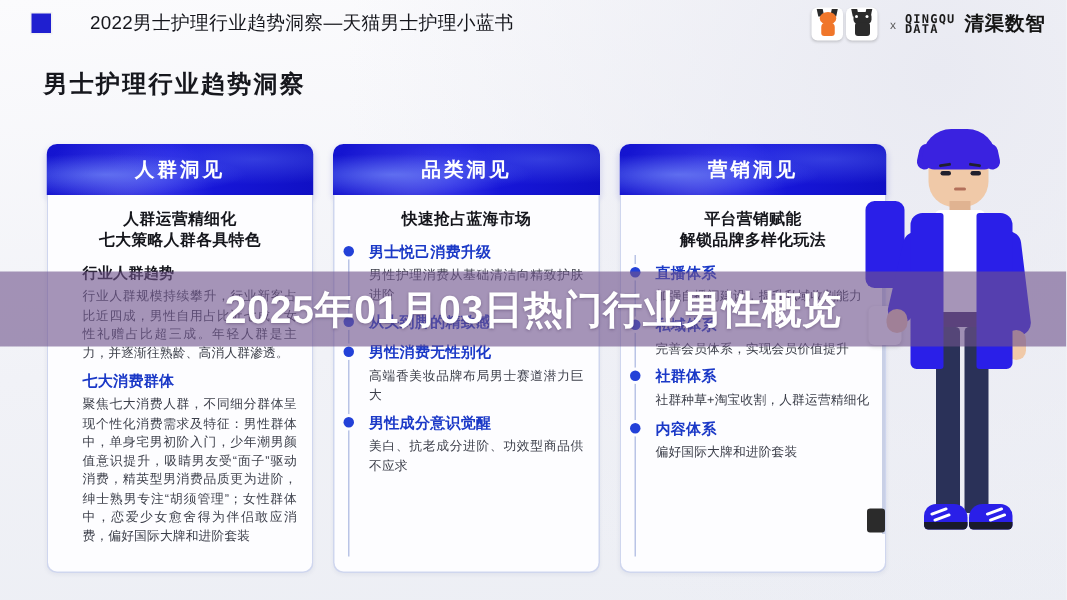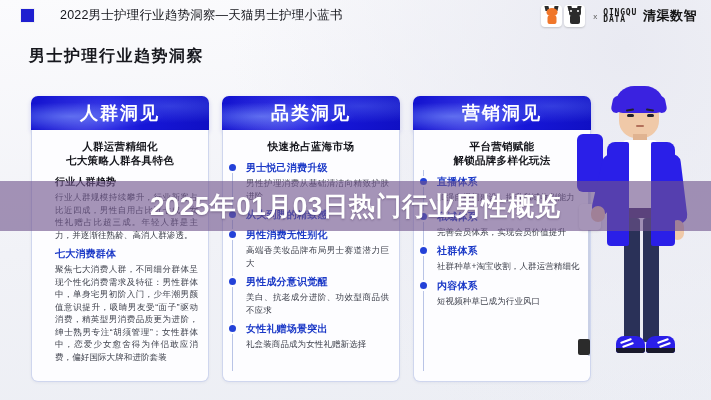--- a/index.html
+++ b/index.html
@@ -74,21 +74,21 @@
       radial-gradient(ellipse at 22% 60%, rgba(120,150,255,.55) 0%, rgba(120,150,255,0) 48%),
       radial-gradient(ellipse at 78% 30%, rgba(90,110,240,.45) 0%, rgba(90,110,240,0) 50%),
       linear-gradient(100deg,#1414cf 0%,#1a19e2 45%,#1010c4 100%);
     display:flex;align-items:center;justify-content:center;
     box-shadow:0 2px 5px rgba(20,20,180,.18);position:relative;overflow:hidden;
   }
   .col-head::after{
     content:"";position:absolute;inset:0;
     background:radial-gradient(circle at 30% 120%, rgba(255,255,255,.18) 0%, rgba(255,255,255,0) 45%);
   }
-  .col-head-txt{color:#fff;font-size:18px;font-weight:700;letter-spacing:2px;position:relative;z-index:2;}
+  .col-head-txt{color:#fff;font-size:13px;font-weight:700;letter-spacing:2px;position:relative;z-index:2;}
   .col-body{
     flex:1;background:#fdfdff;border:1px solid #cfd6ee;border-top:none;
     border-radius:0 0 7px 7px;padding:9px 10px 8px 10px;position:relative;
     box-shadow:0 1px 3px rgba(40,50,110,.06);
   }
   .col-sub{
     text-align:center;font-size:10.5px;font-weight:700;color:#15161c;
     line-height:14px;margin-bottom:8px;letter-spacing:.3px;
   }
   .timeline{
@@ -233,25 +233,20 @@
           <div class="item">
             <span class="dot"></span>
             <div class="item-title">男性消费无性别化</div>
             <div class="item-text">高端香美妆品牌布局男士赛道潜力巨大</div>
           </div>
           <div class="item">
             <span class="dot"></span>
             <div class="item-title">男性成分意识觉醒</div>
             <div class="item-text">美白、抗老成分进阶、功效型商品供不应求</div>
           </div>
-          <div class="item">
-            <span class="dot"></span>
-            <div class="item-title">女性礼赠场景突出</div>
-            <div class="item-text">礼盒装商品成为女性礼赠新选择</div>
-          </div>
         </div>
       </div>
     </div>
 
     <div class="col">
       <div class="col-head">
         <span class="col-head-txt">营销洞见</span>
       </div>
       <div class="col-body">
         <div class="col-sub">
@@ -271,21 +266,21 @@
             <div class="item-text">完善会员体系，实现会员价值提升</div>
           </div>
           <div class="item">
             <span class="dot"></span>
             <div class="item-title">社群体系</div>
             <div class="item-text">社群种草+淘宝收割，人群运营精细化</div>
           </div>
           <div class="item">
             <span class="dot"></span>
             <div class="item-title">内容体系</div>
-            <div class="item-text">短视频种草已成为行业风口</div>
+            <div class="item-text">偏好国际大牌和进阶套装</div>
           </div>
         </div>
       </div>
     </div>
 
   </div>
 
   <div class="illus">
     <div class="i-signpole"></div>
     <div class="i-sign"></div>

